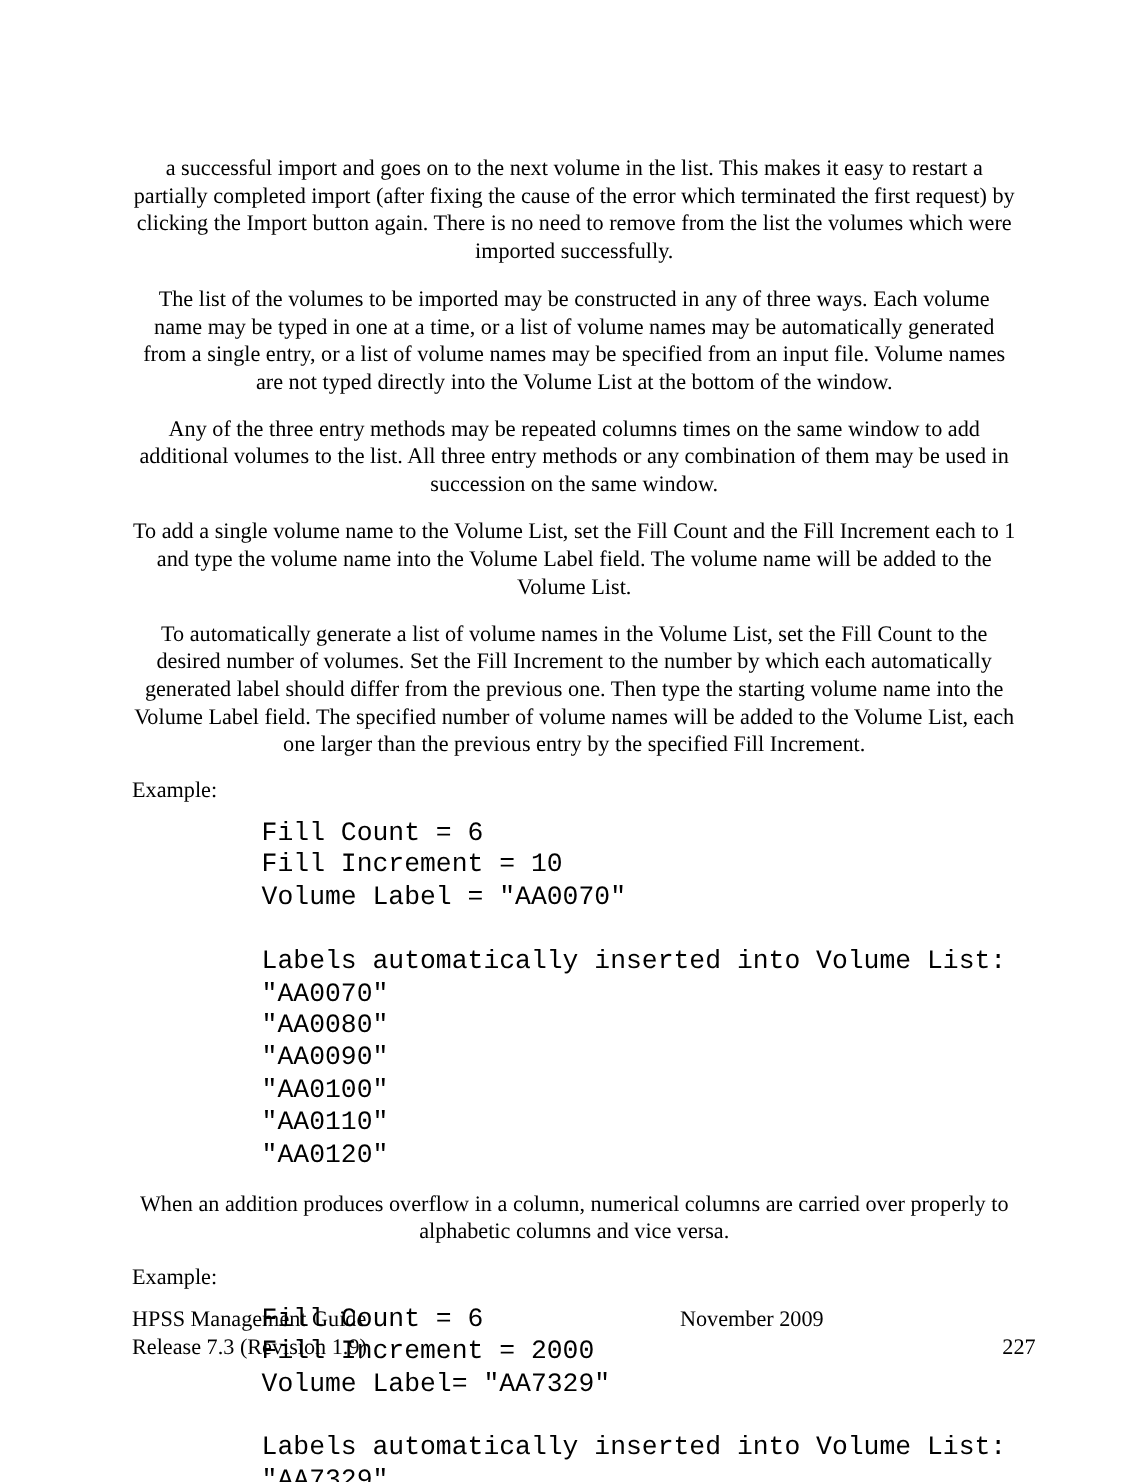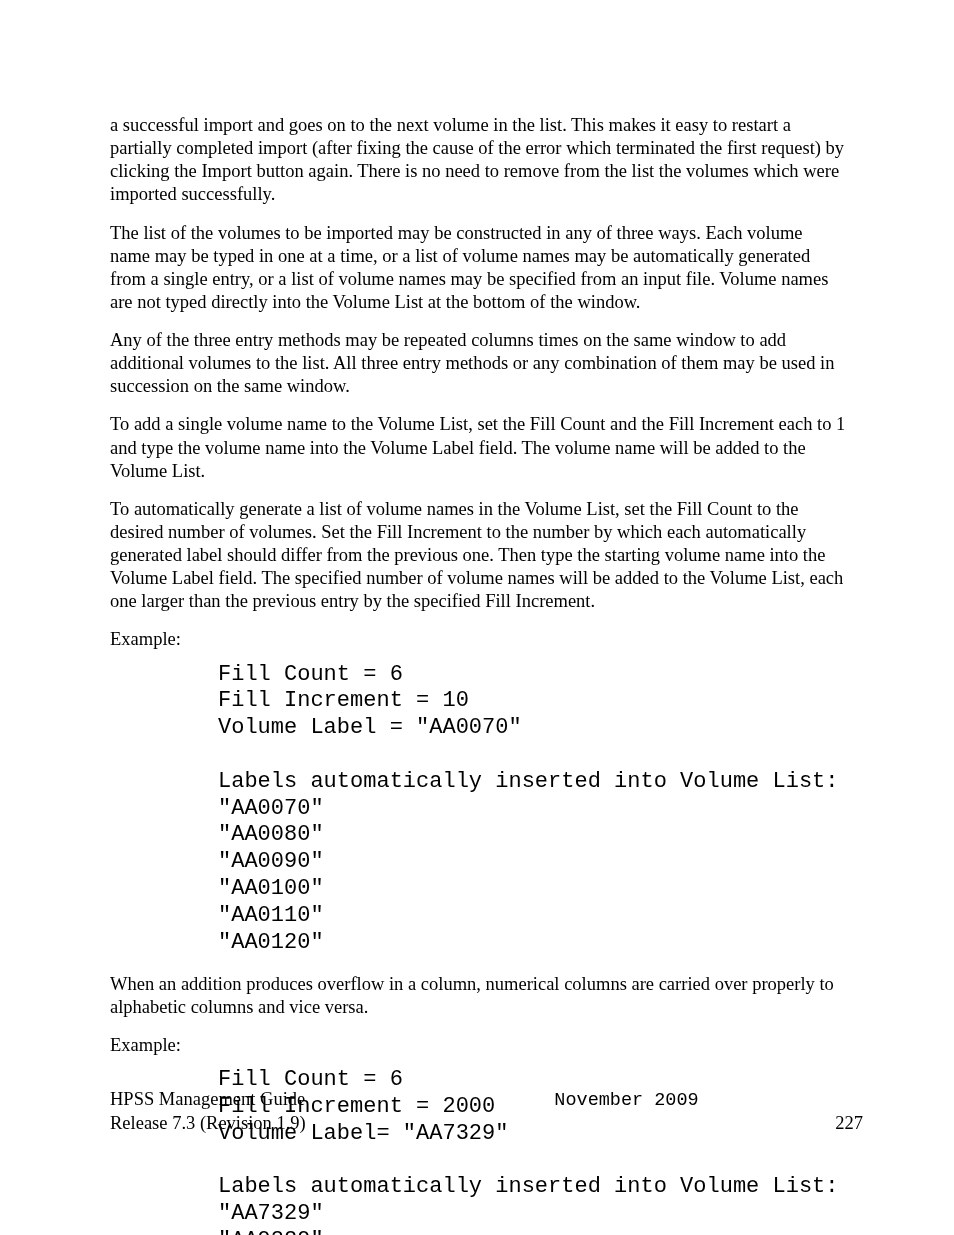--- a/index.html
+++ b/index.html
@@ -12,22 +12,22 @@
     line-height: 1.25;
   }
   .page {
     width: 954px;
     height: 1235px;
     position: relative;
     box-sizing: border-box;
     padding: 114px 107px 0 110px;
   }
   .para {
-    margin: 0 0 15px 0;
-    text-align: left;
+    margin: 16px 0 15px 0;
+    text-align: center;
   }
   .mixed .bold { font-weight: normal; }
   .example-label {
     margin: 0 0 10px 0;
   }
   .code-block {
     font-family: "Courier New", Courier, monospace;
     font-size: 22px;
     line-height: 1.22;
     white-space: pre;
@@ -40,21 +40,21 @@
     right: 91px;
     bottom: 100px;
     font-size: 18.5px;
   }
   .footer-row {
     display: flex;
     justify-content: space-between;
     align-items: baseline;
   }
   .footer-left { flex: 0 0 auto; min-width: 280px; }
-  .footer-center { flex: 0 0 auto; text-align: left; font-family: Liberation Mono, monospace; }
+  .footer-center { flex: 0 0 auto; text-align: left; }
   .footer-right { flex: 0 0 auto; }
 </style>
 </head>
 <body>
 
 <div class="page">
 
   <p class="para">a successful import and goes on to the next volume in the list. This makes it easy to restart a partially completed import (after fixing the cause of the error which terminated the first request) by clicking the Import button again. There is no need to remove from the list the volumes which were imported successfully.</p>
 
   <p class="para">The list of the volumes to be imported may be constructed in any of three ways. Each volume name may be typed in one at a time, or a list of volume names may be automatically generated from a single entry, or a list of volume names may be specified from an input file. Volume names are not typed directly into the Volume List at the bottom of the window.</p>

